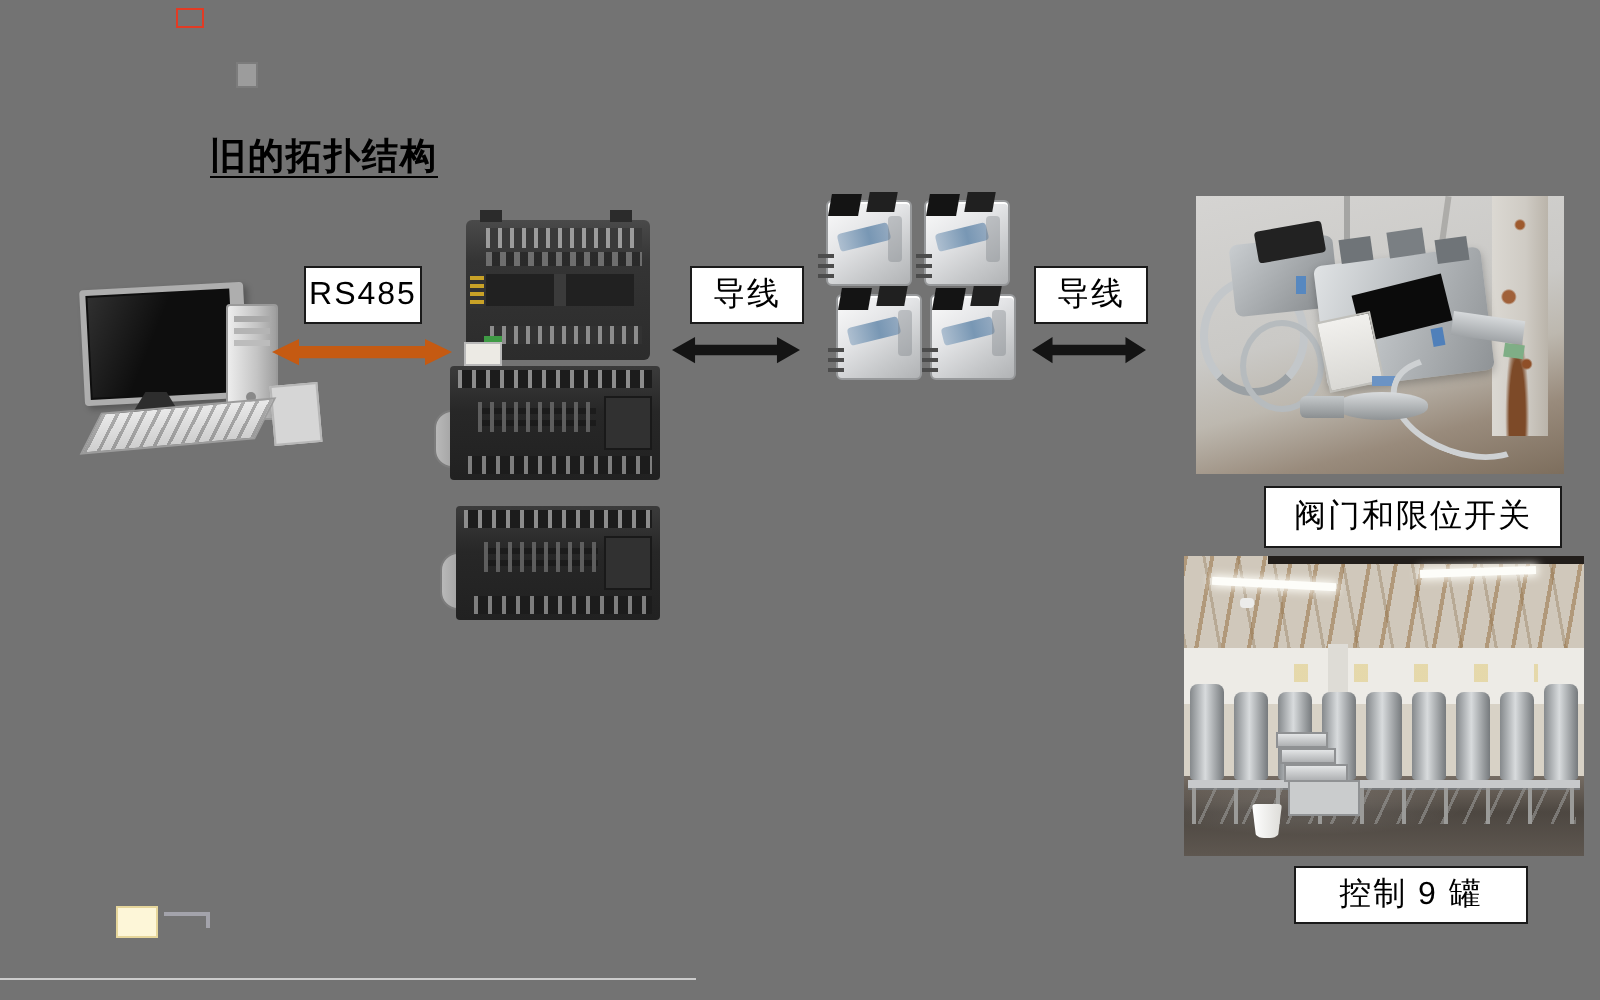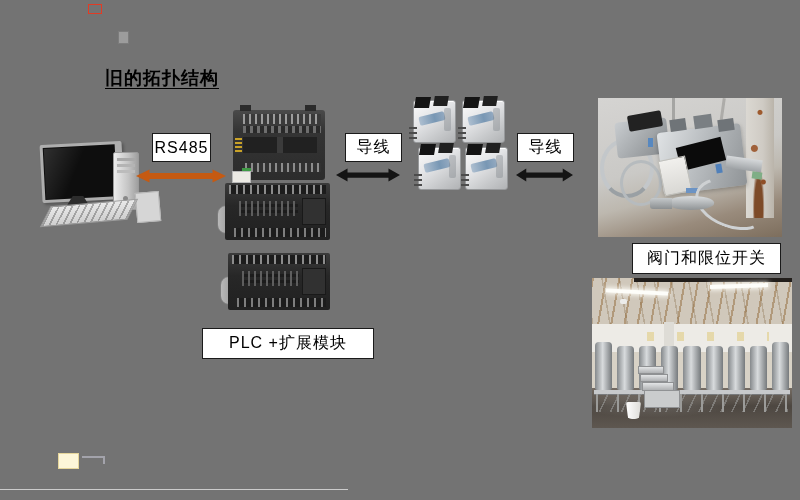--- a/index.html
+++ b/index.html
@@ -229,23 +229,20 @@
         <div class="bot"></div>
     </div>
     <div class="conn" style="left:220px;top:276px"></div>
     <div class="expmod" style="left:228px;top:253px;width:102px;height:57px">
       <div class="top"></div>
         <div class="dots"></div>
         <div class="panelR"></div>
         <div class="bot"></div>
     </div>
   </div>
-  <div class="lbox" style="left:202px;top:328px;width:170px;height:29px">
-    <span>PLC +扩展模块</span>
-  </div>
 
   <div class="lbox" style="left:345px;top:133px;width:55px;height:27px">
     <span>导线</span>
   </div>
   <svg class="arrow arrow-black" style="left:336px;top:168px;width:64px;height:14px" viewBox="0 0 100 16" preserveAspectRatio="none">
     <polygon points="0,8 18,0.5 18,5 82,5 82,0.5 100,8 82,15.5 82,11 18,11 18,15.5"></polygon>
   </svg>
 
   <div>
     <div class="relay" style="left:413px;top:100px">
@@ -334,14 +331,17 @@
         <div class="tank"></div>
     </div>
     <div class="platform"></div>
       <div class="legs"></div>
     <div class="step" style="left:46px;top:88px;width:24px;height:6px"></div>
     <div class="step" style="left:48px;top:96px;width:26px;height:6px"></div>
     <div class="step" style="left:50px;top:104px;width:30px;height:7px"></div>
     <div class="cart"></div>
     <div class="bucket"></div>
   </div>
+  <div class="lbox" style="left:647px;top:433px;width:115px;height:27px">
+    <span>控制 9 罐</span>
+  </div>
 
 </div>
 
 </body></html>

